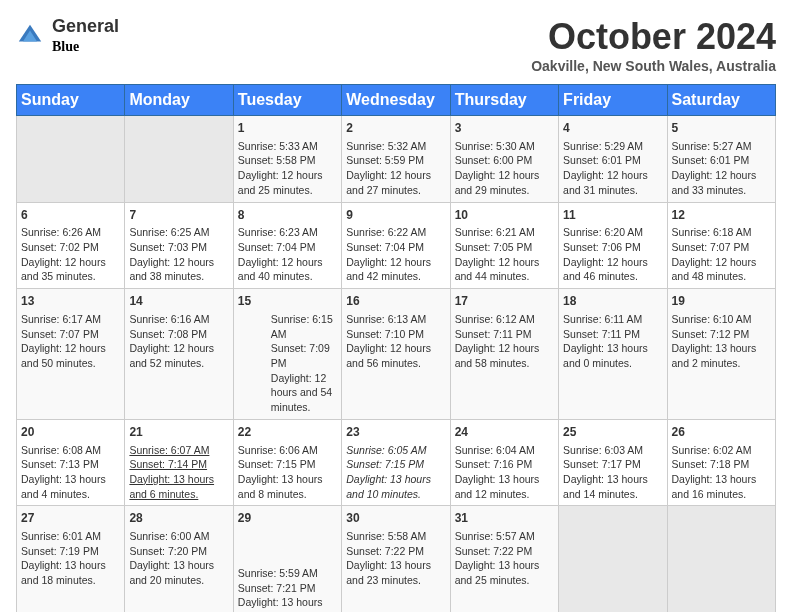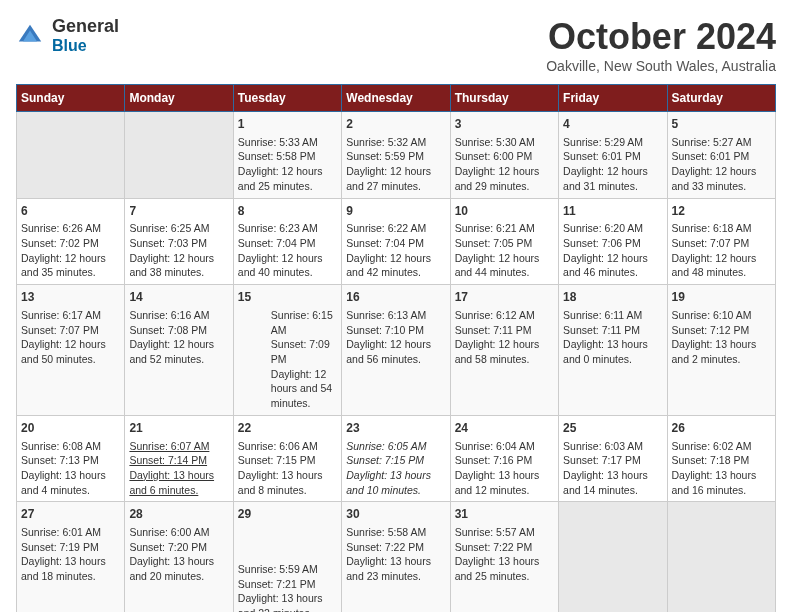--- a/index.html
+++ b/index.html
@@ -15,48 +15,49 @@
       justify-content: space-between;
       align-items: flex-start;
       margin-bottom: 10px;
     }
     .logo {
       display: flex;
       align-items: center;
       gap: 8px;
     }
     .logo-text-general { font-size: 18px; font-weight: bold; color: #333; }
-    .logo-text-blue { font-size: 16px; font-weight: bold; color: #0369a1; }
+    .logo-text-blue { font-size: 14px; font-weight: bold; color: #000000; font-family: Liberation Serif, serif; }
     .logo-icon {
       width: 28px;
       height: 28px;
     }
     .title-block {
       text-align: right;
     }
     .month-title {
       font-size: 36px;
       font-weight: bold;
       color: #333;
     }
     .subtitle {
       font-size: 14px;
       color: #555;
+      font-weight: bold;
     }
     table {
       width: 100%;
       border-collapse: collapse;
       font-size: 11px;
     }
     thead tr th {
-      background-color: #7f1d1d;
+      background-color: #3b82f6;
       color: #fff;
       padding: 6px 4px;
       text-align: left;
-      font-size: 12px;
+      font-size: 16px;
       border: 1px solid #2d6aa0;
     }
     tbody tr td {
       border: 1px solid #ccc;
       vertical-align: top;
       padding: 4px 4px;
       width: 14.28%;
       min-height: 80px;
       color: #333;
       line-height: 1.4;

